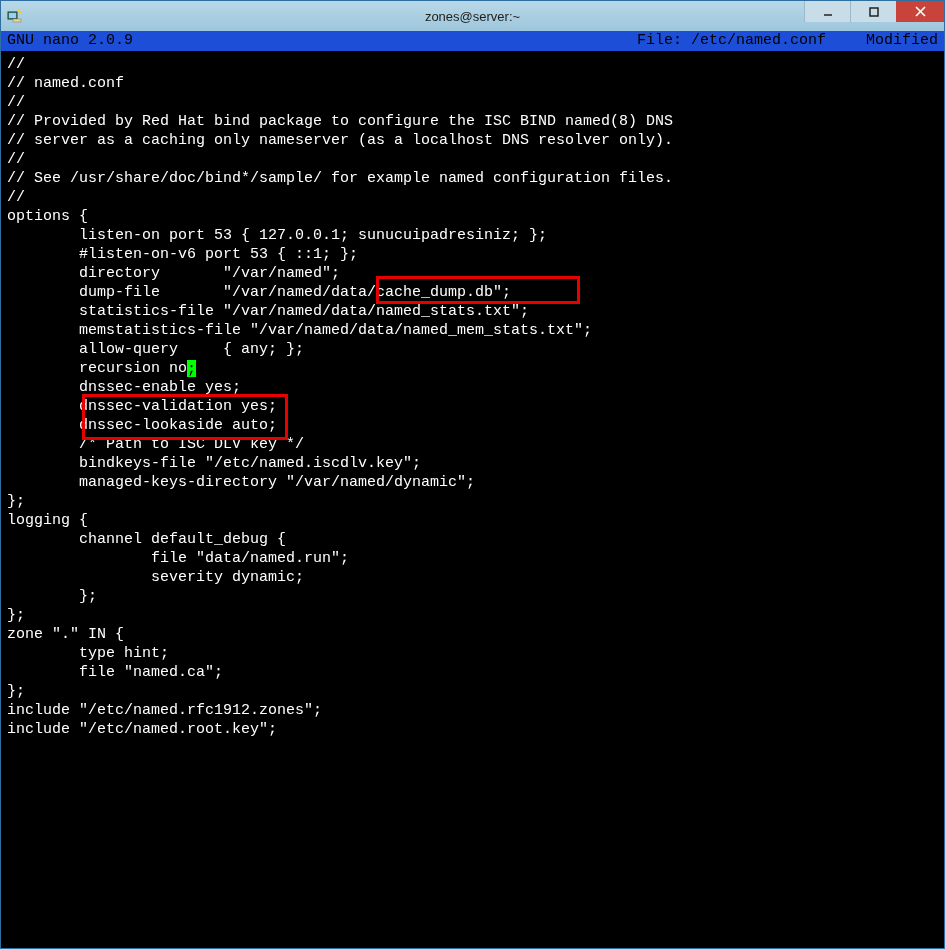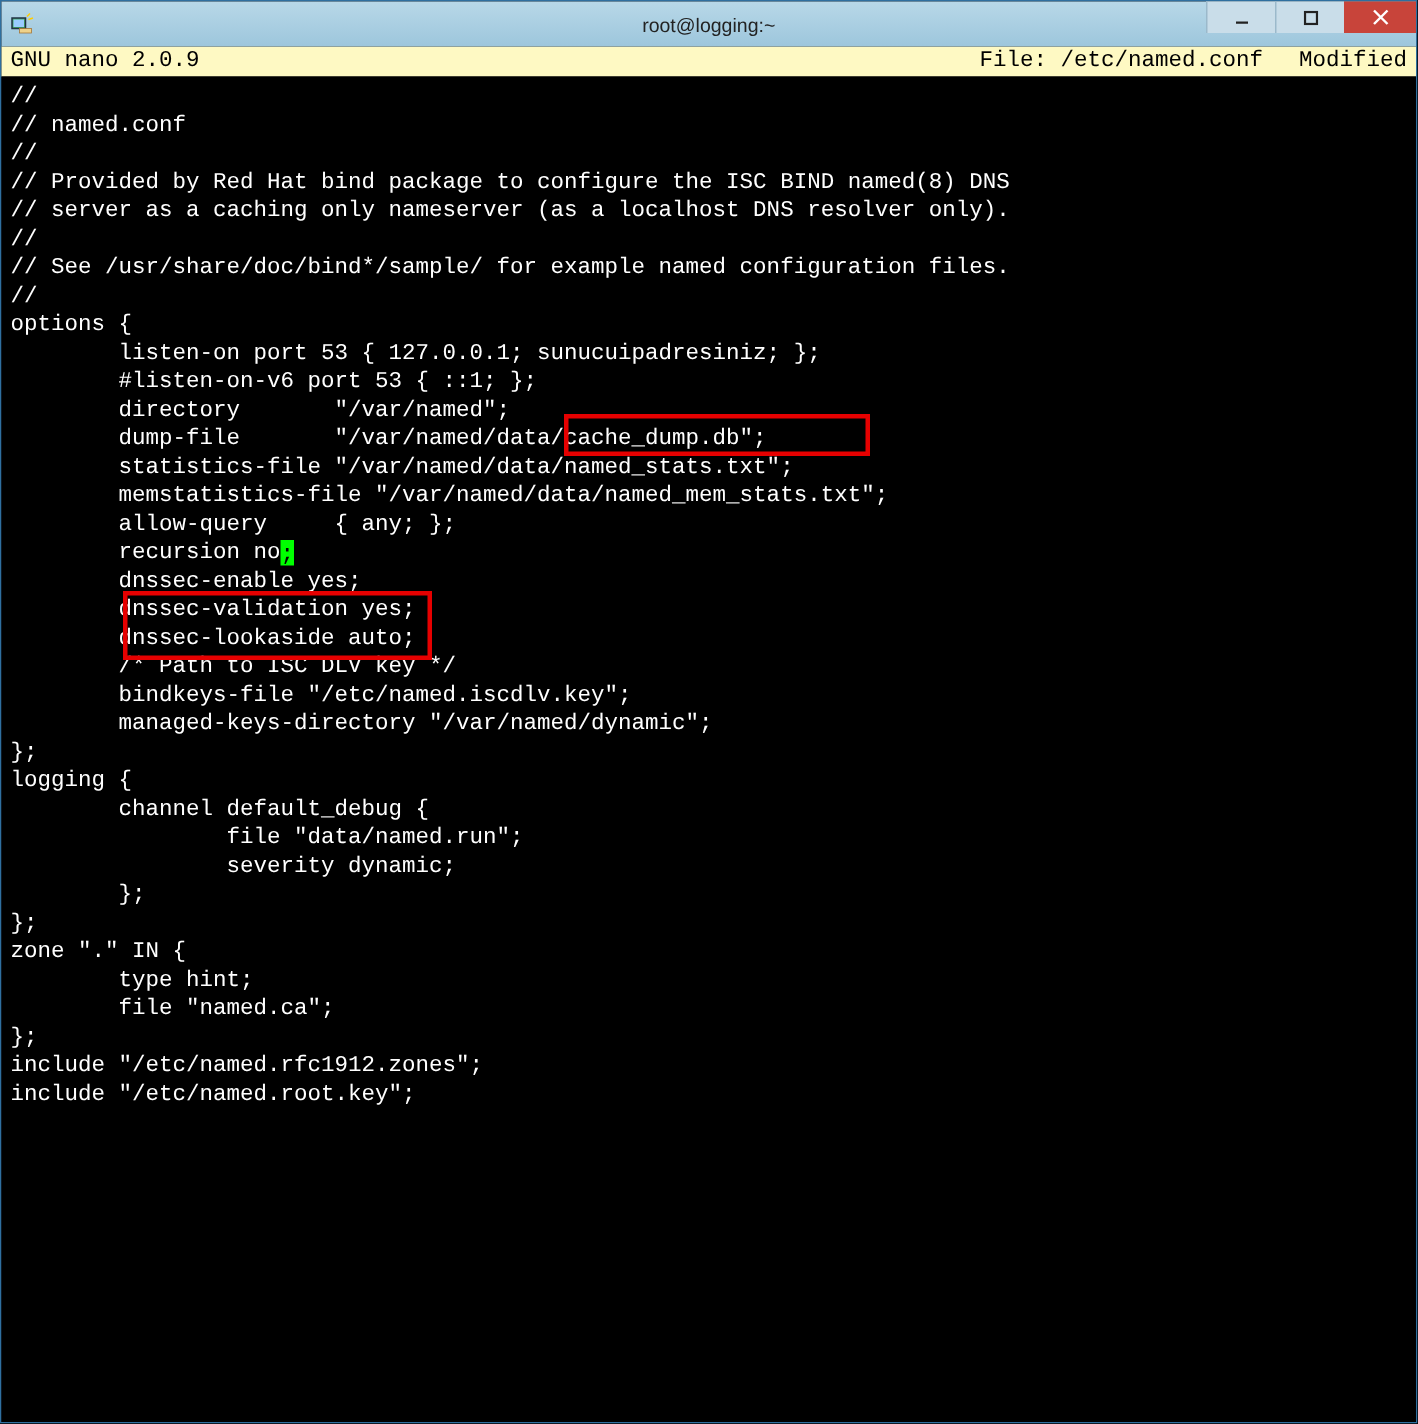--- a/index.html
+++ b/index.html
@@ -64,33 +64,32 @@
   .win-btn.close {
     background: #c8443a;
     color: #fff;
     width: 48px;
     height: 21px;
   }
   .win-btn svg { display:block; }
   
   .nano-status {
     height: 20px;
-    background: #fef9c3;
+    background: #1d4ed8;
     color: #000;
     font-size: 15px;
     line-height: 20px;
     padding: 0 6px;
     display: flex;
     flex: 0 0 auto;
     font-family: "Courier New", monospace;
-    gap: 24px;
   }
   .nano-status .left { flex: 0 0 auto; }
   .nano-status .center { flex: 1 1 auto; text-align: right; }
-  .nano-status .right { flex: 0 0 auto; }
+  .nano-status .right { flex: 0 0 auto; margin-left: 40px; }
   
   .terminal {
     position: relative;
     flex: 1 1 auto;
     background: #000;
     color: #fff;
     font-size: 15px;
     line-height: 19px;
     padding: 4px 6px 0 6px;
     white-space: pre;
@@ -119,21 +118,21 @@
   <div class="title-bar">
     <span class="putty-icon">
       <svg width="16" height="16" viewBox="0 0 16 16">
         <rect x="1" y="4" width="9" height="7" fill="#4a6" stroke="#234" stroke-width="1"></rect>
         <rect x="2" y="5" width="7" height="5" fill="#9cf"></rect>
         <rect x="6" y="11" width="8" height="3" fill="#eed28a" stroke="#a07030" stroke-width="0.5"></rect>
         <line x1="11" y1="3" x2="13" y2="1" stroke="#fc0" stroke-width="1"></line>
         <line x1="12" y1="5" x2="15" y2="4" stroke="#fc0" stroke-width="1"></line>
       </svg>
     </span>
-    <div class="title-text">root@logging:~</div>
+    <div class="title-text">zones@server:~</div>
     <div class="win-buttons">
       <div class="win-btn minimize">
         <svg width="10" height="10" viewBox="0 0 10 10">
             <line x1="1" y1="8" x2="9" y2="8" stroke="#222" stroke-width="1.5"></line>
           </svg>
       </div>
       <div class="win-btn maximize">
         <svg width="10" height="10" viewBox="0 0 10 10">
             <rect x="1" y="1" width="8" height="8" fill="none" stroke="#222" stroke-width="1.5"></rect>
           </svg>

